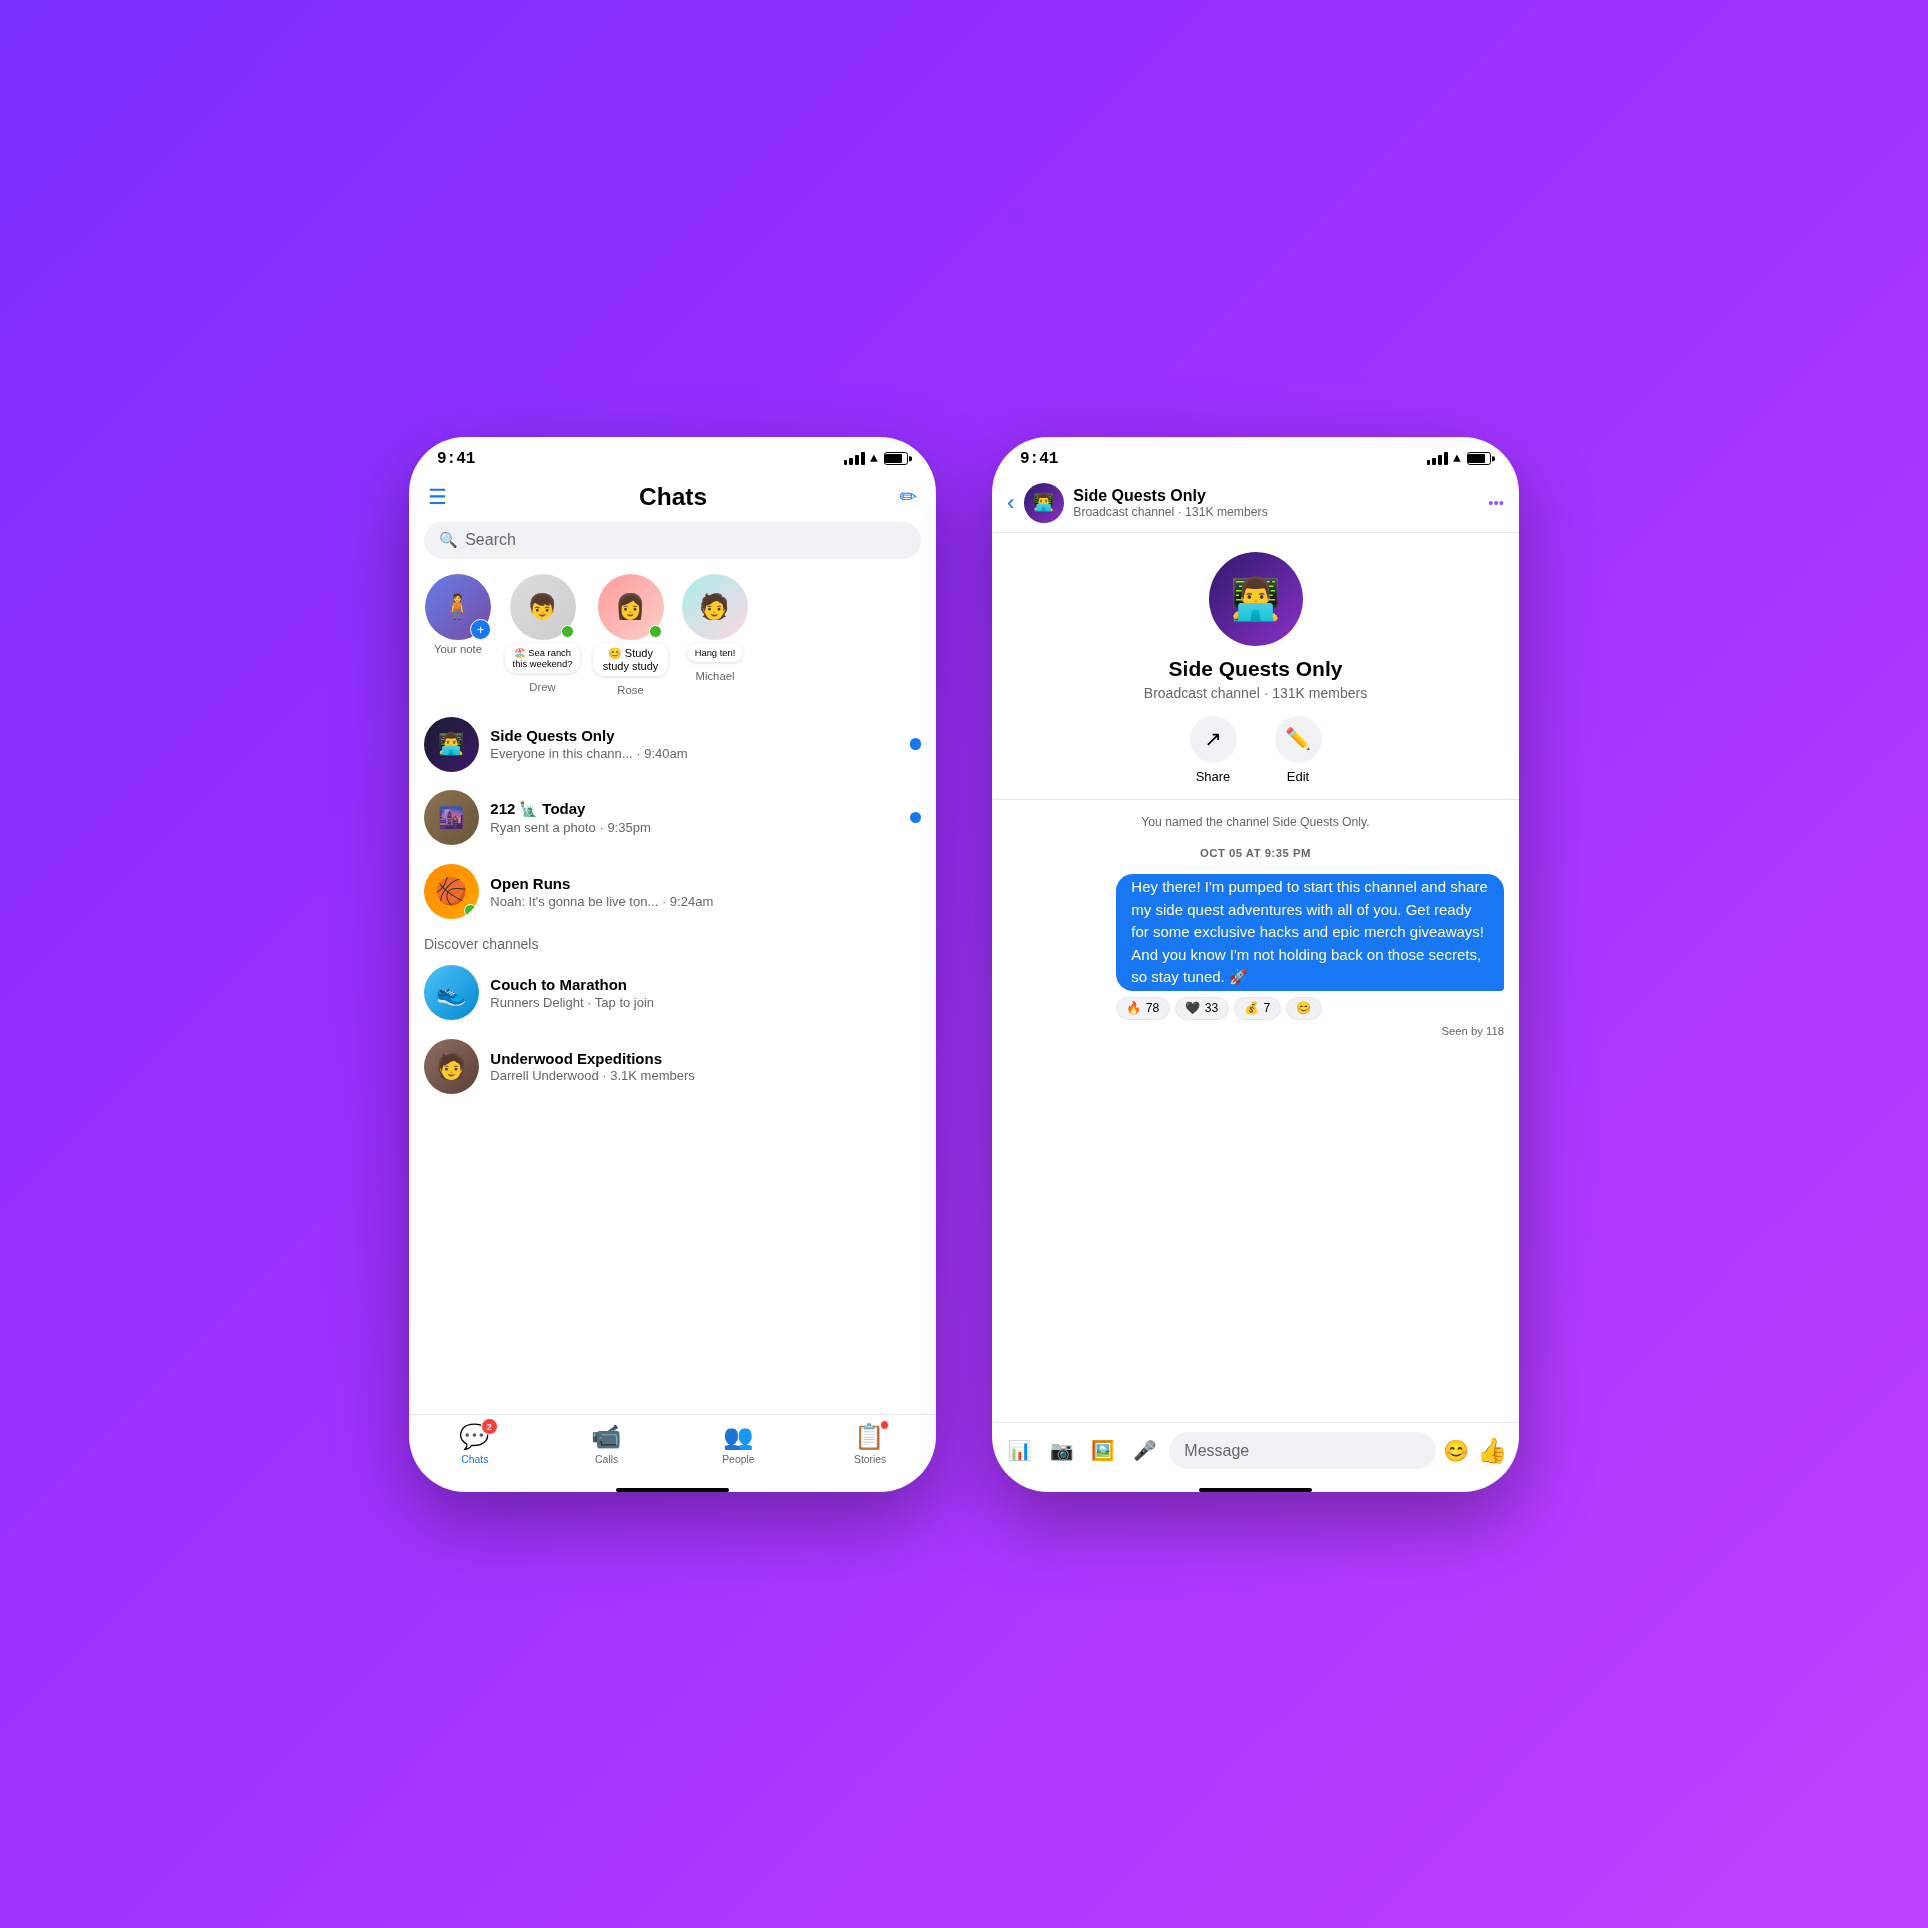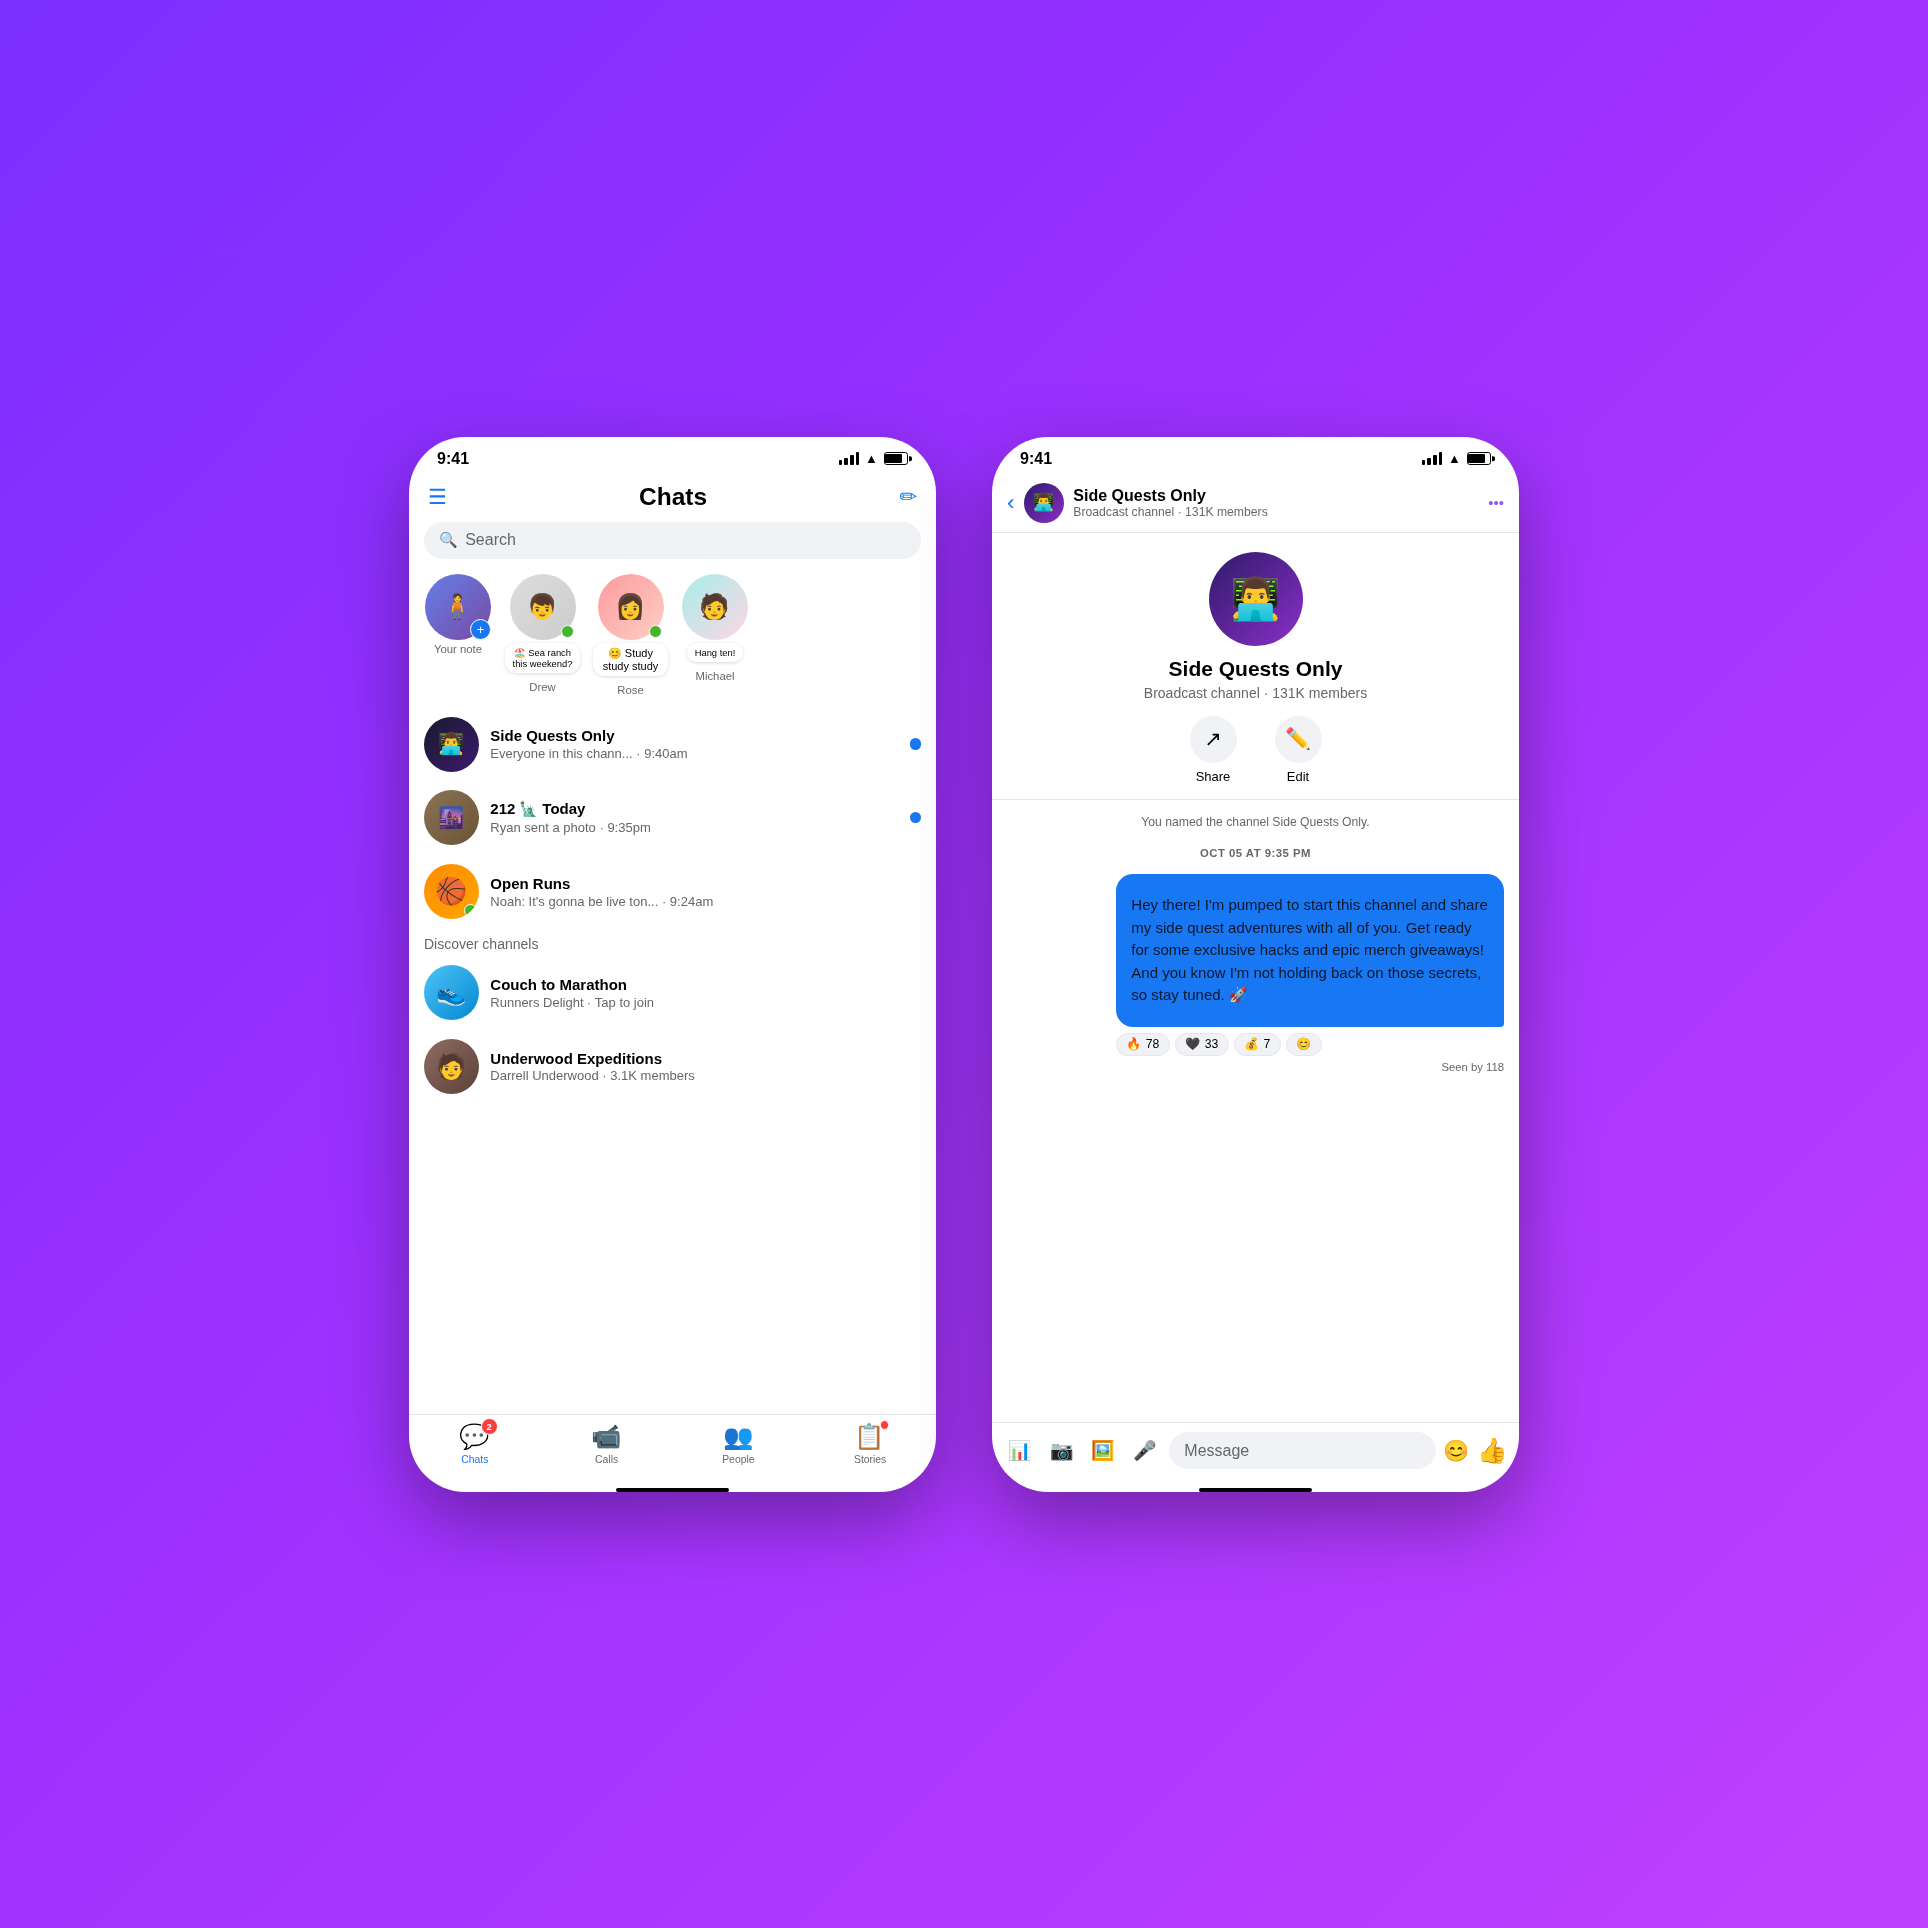--- a/index.html
+++ b/index.html
@@ -25,20 +25,21 @@
       flex-direction: column;
     }
     
     .status-bar {
       display: flex;
       justify-content: space-between;
       align-items: center;
       padding: 13px 28px 7.5px;
       font-size: 16px;
       font-weight: 600;
+      font-family: Liberation Mono, monospace;
     }
     .status-icons { display: flex; align-items: center; gap: 5.6px; }
     .signal-bars { display: flex; align-items: flex-end; gap: 1.9px; height: 13px; }
     .signal-bars span { width: 3.8px; background: #000; border-radius: 0.9px; }
     .signal-bars span:nth-child(1) { height: 4.7px; }
     .signal-bars span:nth-child(2) { height: 7.5px; }
     .signal-bars span:nth-child(3) { height: 10.4px; }
     .signal-bars span:nth-child(4) { height: 13px; }
     .wifi-icon { font-size: 13px; }
     .battery-icon { width: 24.5px; height: 12.2px; border: 1.9px solid #000; border-radius: 2.8px; position: relative; display: flex; align-items: center; padding: 0.9px; }
@@ -110,21 +111,21 @@
     .channel-actions { display: flex; gap: 38px; }
     .action-btn { display: flex; flex-direction: column; align-items: center; gap: 5.6px; cursor: pointer; }
     .action-icon { width: 47px; height: 47px; border-radius: 50%; background: #F0F2F5; display: flex; align-items: center; justify-content: center; font-size: 19px; }
     .action-label { font-size: 13px; color: #000; font-weight: 500; }
     
     .messages-area { flex: 1; overflow-y: auto; padding: 11.3px 15px; display: flex; flex-direction: column; gap: 7.5px; }
     .system-msg { text-align: center; font-size: 12.2px; color: #65676B; padding: 3.8px 0; }
     .date-divider { text-align: center; font-size: 11.3px; color: #65676B; font-weight: 600; padding: 7.5px 0; letter-spacing: 0.5px; }
     .msg-bubble { max-width: 78%; }
     .msg-bubble.outgoing { align-self: flex-end; }
-    .bubble-content { background: #1877F2; color: #0f172a; padding: 20px 15px; border-radius: 17px 17px 3.8px 17px; font-size: 15px; line-height: 1.5; }
+    .bubble-content { background: #1877F2; color: #fef9c3; padding: 2px 15px; border-radius: 17px 17px 3.8px 17px; font-size: 15px; line-height: 1.5; }
     .reactions-row { display: flex; gap: 5.6px; margin-top: 5.6px; flex-wrap: wrap; }
     .reaction-pill { background: #F0F2F5; border-radius: 19px; padding: 3.8px 9.4px; font-size: 12.2px; display: flex; align-items: center; gap: 3.8px; border: 0.9px solid #E4E6EB; }
     .seen-by { text-align: right; font-size: 11.3px; color: #65676B; margin-top: 5px; }
     
     .message-input-area { display: flex; align-items: center; padding: 9.4px 11.3px 15px; gap: 7.5px; border-top: 0.9px solid #E4E6EB; }
     .input-icon-btn { width: 34px; height: 34px; display: flex; align-items: center; justify-content: center; color: #1877F2; font-size: 19px; cursor: pointer; }
     .msg-input { flex: 1; background: #F0F2F5; border-radius: 21px; padding: 9.4px 15px; font-size: 15px; color: #65676B; display: flex; align-items: center; }
     .emoji-btn { font-size: 21px; cursor: pointer; }
     .like-btn { font-size: 24.5px; cursor: pointer; }
     .story-avatar-img-drew { background: linear-gradient(135deg, #ddd, #bbb); }

